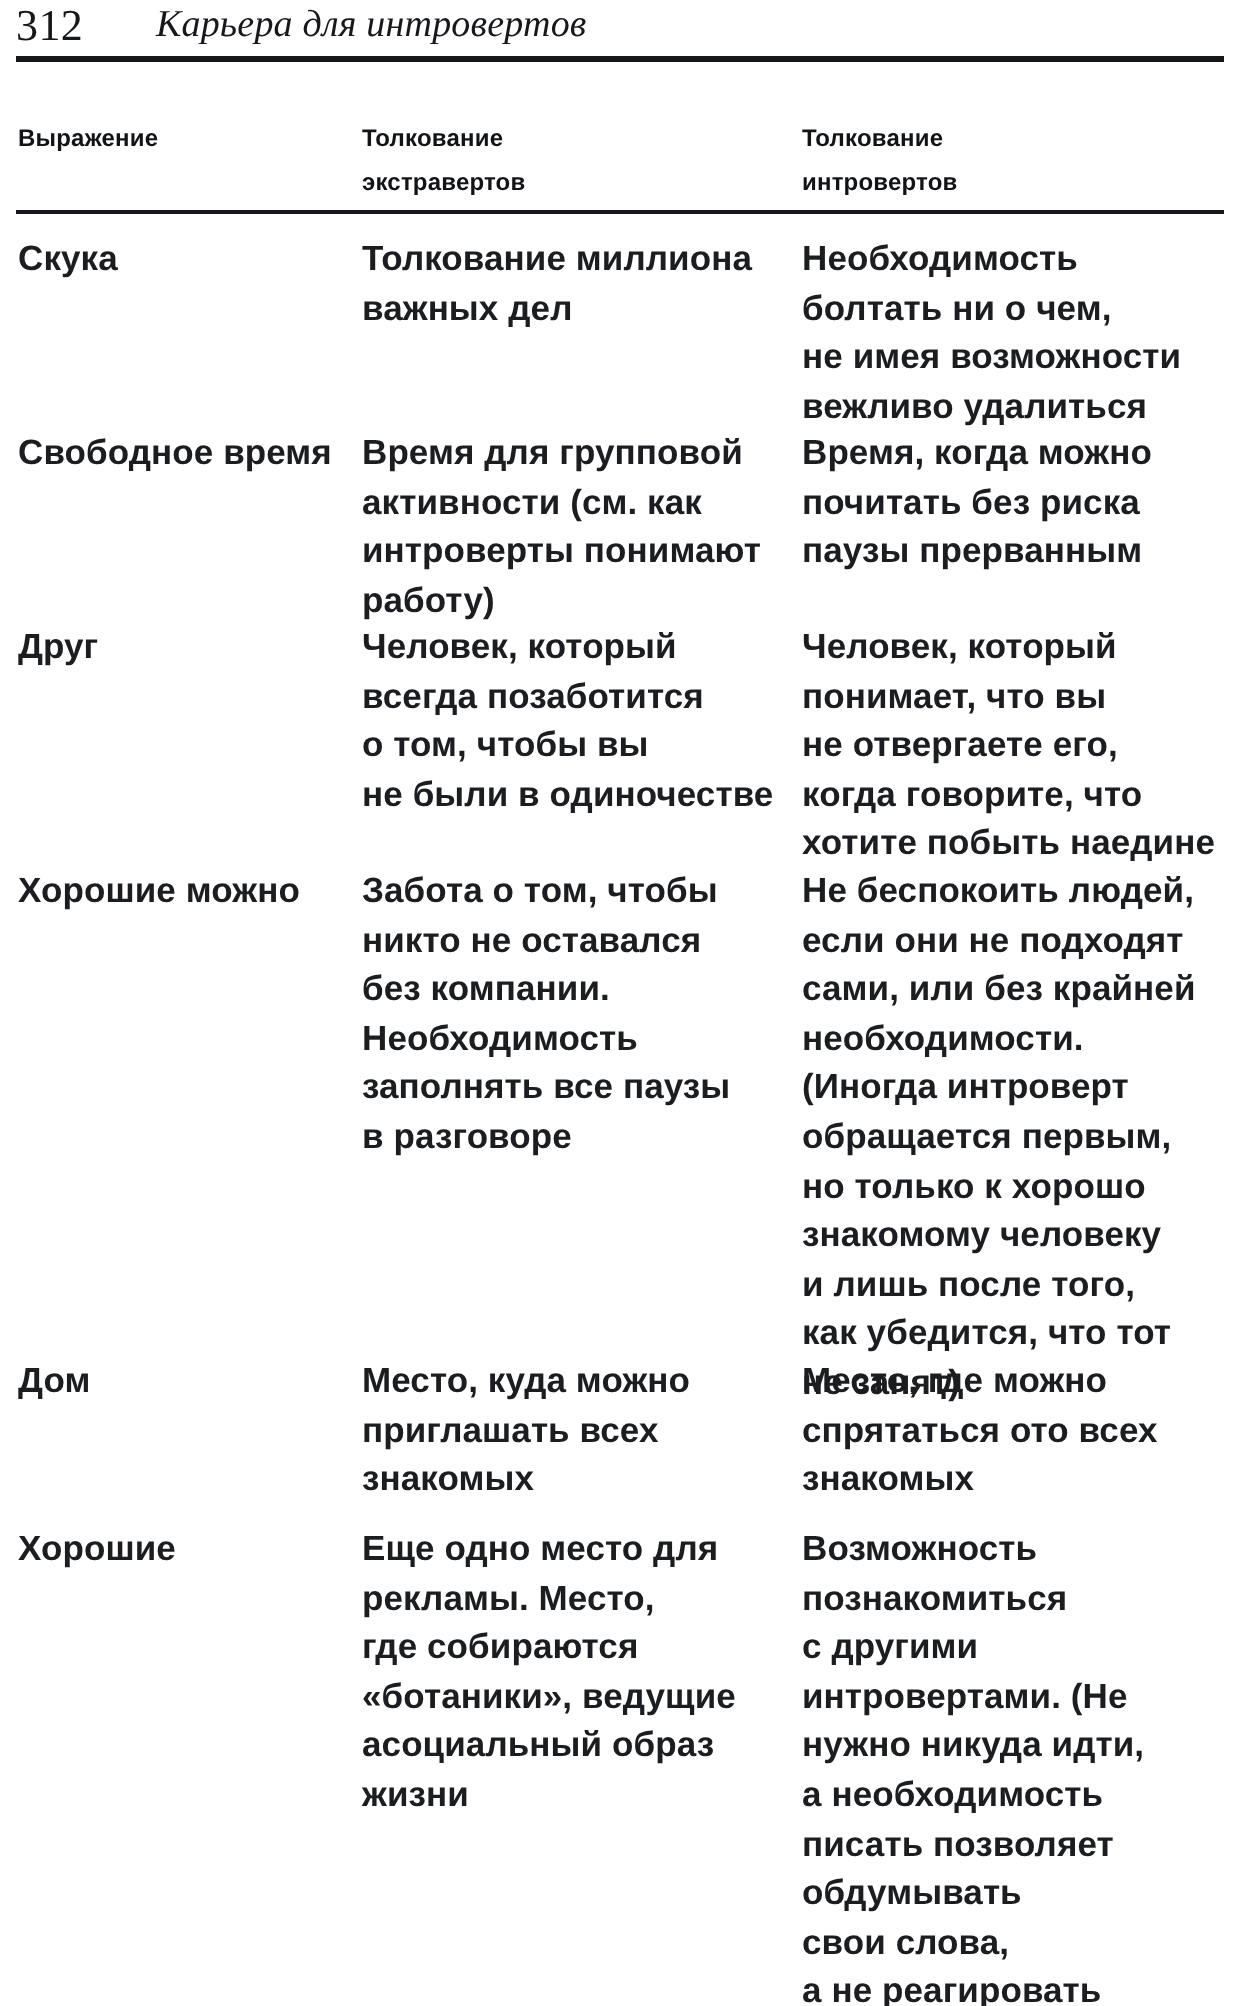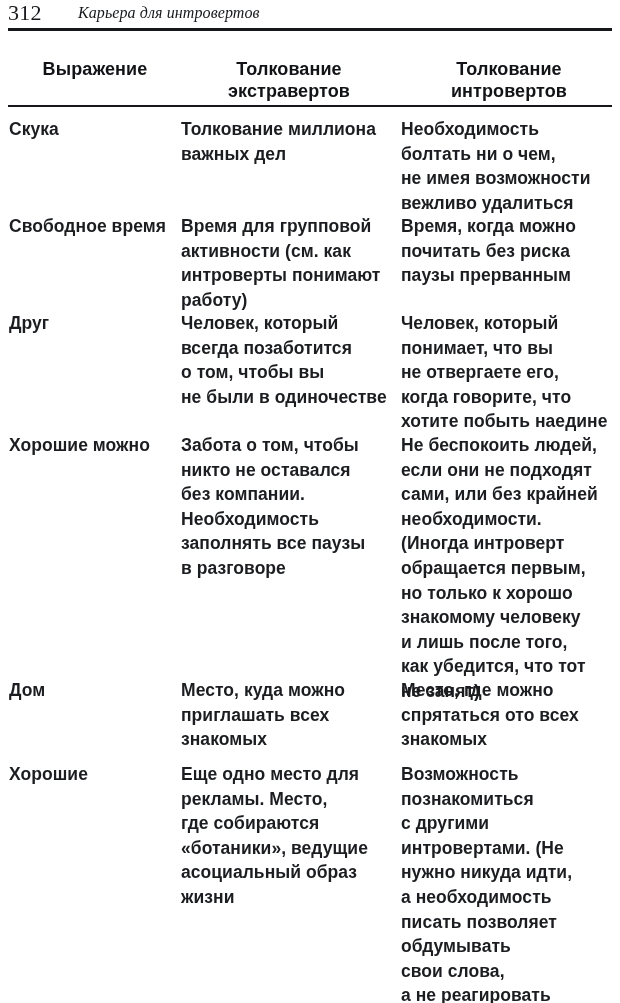--- a/index.html
+++ b/index.html
@@ -40,21 +40,21 @@
     top: 1px;
     font-size: 22px;
     line-height: 24px;
     font-style: normal;
     letter-spacing: 0.2px;
   }
   .book-title {
     position: absolute;
     left: 78px;
     top: 1px;
-    font-size: 16px;
+    font-size: 19px;
     line-height: 24px;
     font-style: italic;
     letter-spacing: 0.1px;
     white-space: nowrap;
   }
 
   
   .rule {
     position: absolute;
     left: 8px;
@@ -84,25 +84,24 @@
     line-height: 24.6px;
     white-space: pre-line;
     letter-spacing: 0.05px;
   }
   .c1 { left: 9px;   width: 172px; }
   .c2 { left: 181px; width: 216px; }
   .c3 { left: 401px; width: 216px; }
 
   .head-row .cell {
     font-weight: bold;
-    font-size: 18px;
+    font-size: 12px;
     line-height: 22px;
     letter-spacing: 0.1px;
     color: #111316;
-    text-align: center;
   }
 
   .body-row .cell {
     font-weight: bold;
     color: #1b1d20;
   }
 </style>
 </head>
 <body>
 

